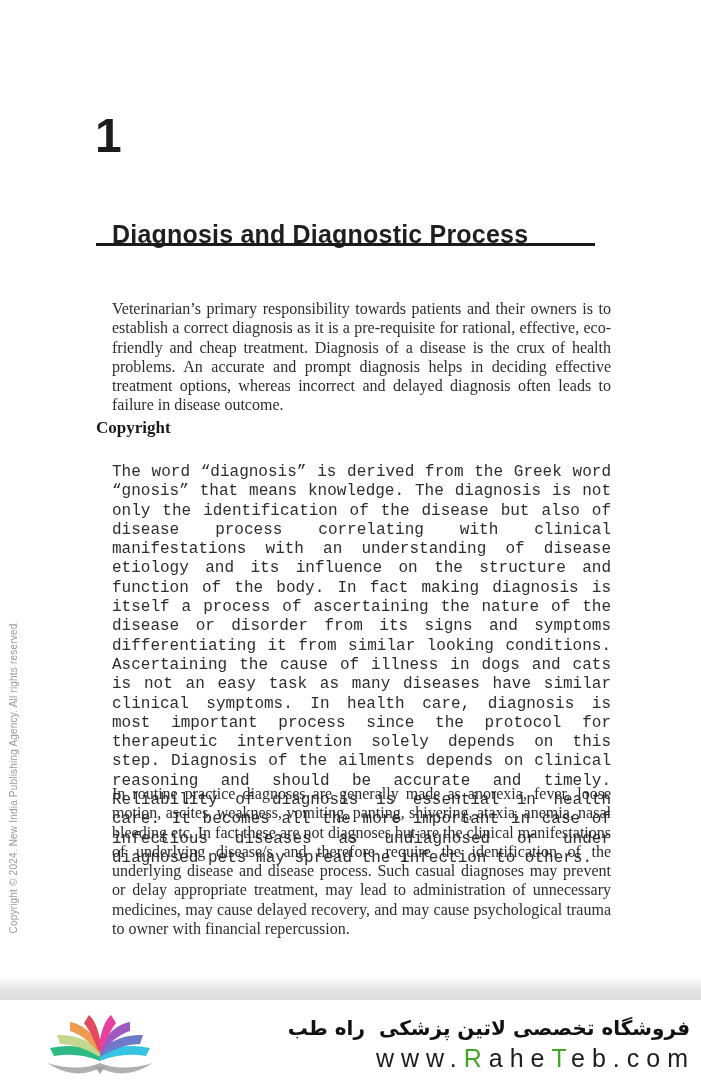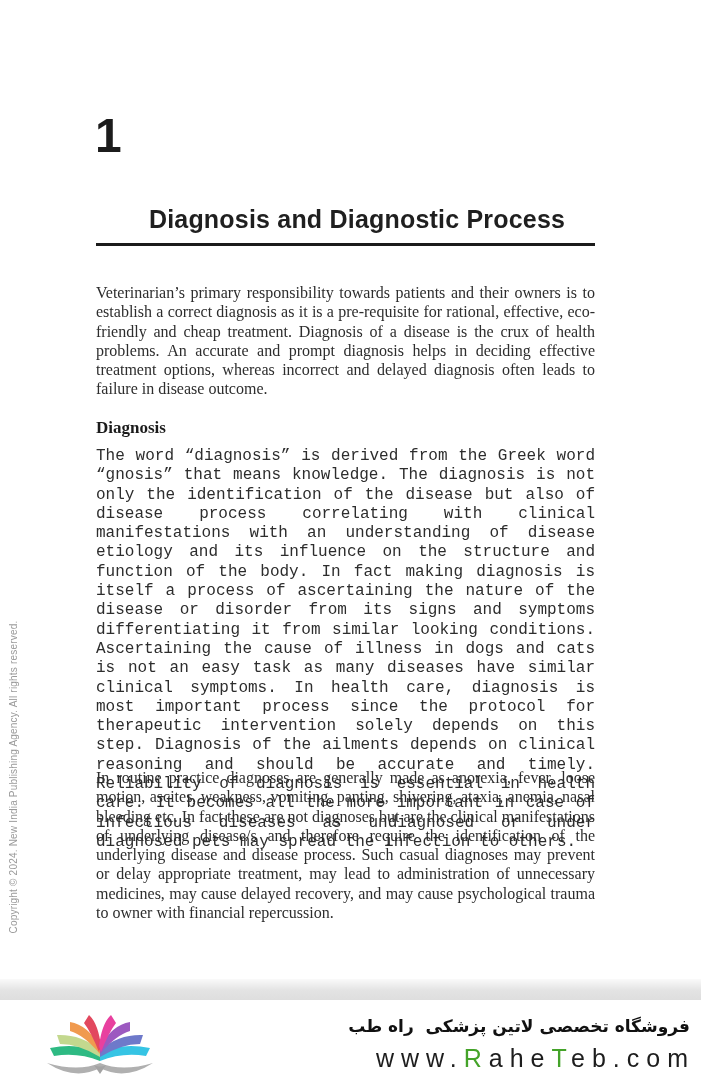--- a/index.html
+++ b/index.html
@@ -31,66 +31,66 @@
     letter-spacing:.2px;
   }
   .title-rule{
     left:96px;top:243px;width:499px;height:3px;background:#1b1b1b;
   }
 
   
   .bodypara{
     left:96px;width:499px;
     font-size:16px;line-height:19.3px;color:#2d2d2d;
-    text-align:justify;margin:0;
+    text-align:justify;margin:16px;
   }
   .p-intro{top:283px;}
   .sec-heading{
     left:96px;top:418px;
     font-size:17px;font-weight:bold;color:#1b1b1b;margin:0;
   }
   .p-diag{top:447px;font-family:Liberation Mono, monospace;}
   .p-routine{top:768px;}
 
   
   .page-edge-shadow{
     left:0;top:979px;width:701px;height:21px;
     background:linear-gradient(to bottom,#fafafa 0%,#e3e3e3 55%,#dedede 100%);
   }
 
   
   .footer-logo{left:34px;top:1006px;width:132px;height:72px;}
   .store-title{
     right:11px;top:1016px;
     font-family:"DejaVu Sans","Liberation Sans",sans-serif;
-    font-size:17px;font-weight:600;color:#111;
+    font-size:20px;font-weight:600;color:#111;
     direction:rtl;white-space:pre;text-align:right;
   }
   .site-url{
     right:6px;top:1044px;
     font-family:"Liberation Sans", sans-serif;
     font-size:25px;font-weight:500;color:#1d1d1d;
     letter-spacing:7px;white-space:nowrap;
   }
   .site-url .green{color:#44a329;}
 </style>
 </head>
 <body>
 
 <div class="copyright-strip">Copyright © 2024. New India Publishing Agency. All rights reserved.</div>
 
 <div class="abs chapter-number">1</div>
 
-<h1 class="abs chapter-title" style="margin:1px;text-align:center;">Diagnosis and Diagnostic Process</h1>
+<h1 class="abs chapter-title" style="margin:16px;">Diagnosis and Diagnostic Process</h1>
 
 <div class="abs title-rule"></div>
 
 <p class="abs bodypara p-intro">Veterinarian’s primary responsibility towards patients and their owners is to establish a correct diagnosis as it is a pre-requisite for rational, effective, eco-friendly and cheap treatment. Diagnosis of a disease is the crux of health problems. An accurate and prompt diagnosis helps in deciding effective treatment options, whereas incorrect and delayed diagnosis often leads to failure in disease outcome.</p>
 
-<h2 class="abs sec-heading">Diagnosis</h2>
+<h2 class="abs sec-heading">Copyright</h2>
 
 <p class="abs bodypara p-diag">The word “diagnosis” is derived from the Greek word “gnosis” that means knowledge. The diagnosis is not only the identification of the disease but also of disease process correlating with clinical manifestations with an understanding of disease etiology and its influence on the structure and function of the body. In fact making diagnosis is itself a process of ascertaining the nature of the disease or disorder from its signs and symptoms differentiating it from similar looking conditions. Ascertaining the cause of illness in dogs and cats is not an easy task as many diseases have similar clinical symptoms. In health care, diagnosis is most important process since the protocol for therapeutic intervention solely depends on this step. Diagnosis of the ailments depends on clinical reasoning and should be accurate and timely. Reliability of diagnosis is essential in health care. It becomes all the more important in case of infectious diseases as undiagnosed or under diagnosed pets may spread the infection to others.</p>
 
 <p class="abs bodypara p-routine">In routine practice diagnoses are generally made as anorexia, fever, loose motion, ascites, weakness, vomiting, panting, shivering, ataxia, anemia, nasal bleeding etc. In fact these are not diagnoses but are the clinical manifestations of underlying disease/s and therefore require the identification of the underlying disease and disease process. Such casual diagnoses may prevent or delay appropriate treatment, may lead to administration of unnecessary medicines, may cause delayed recovery, and may cause psychological trauma to owner with financial repercussion.</p>
 
 <div class="abs page-edge-shadow"></div>
 
 <svg class="abs footer-logo" viewBox="0 0 132 72" aria-hidden="true">
 
   <path d="M13,57 Q44,66 66,57 Q88,66 119,57 Q91,75 66,62 Q41,75 13,57 Z" fill="#b0b0b0"></path>

